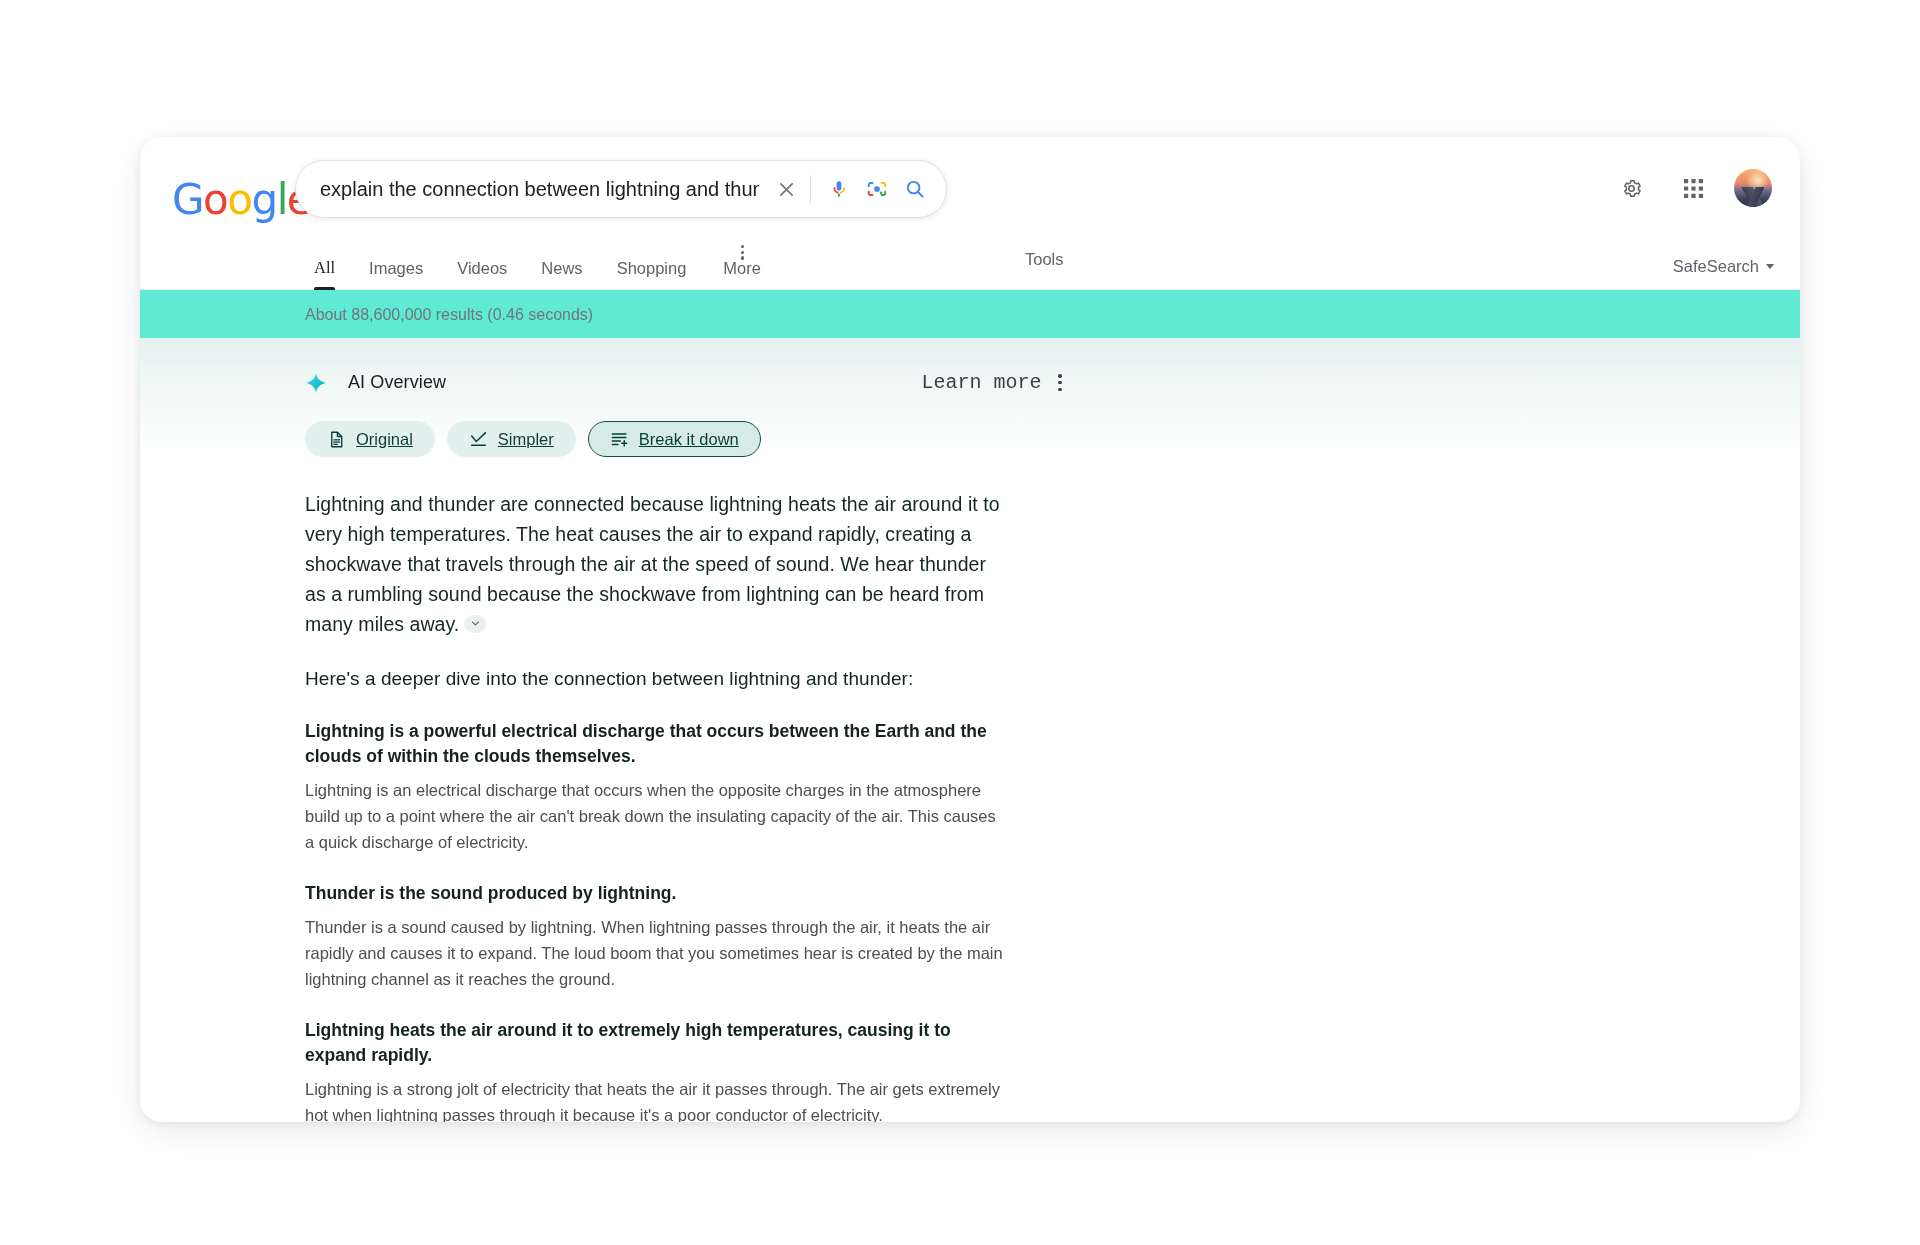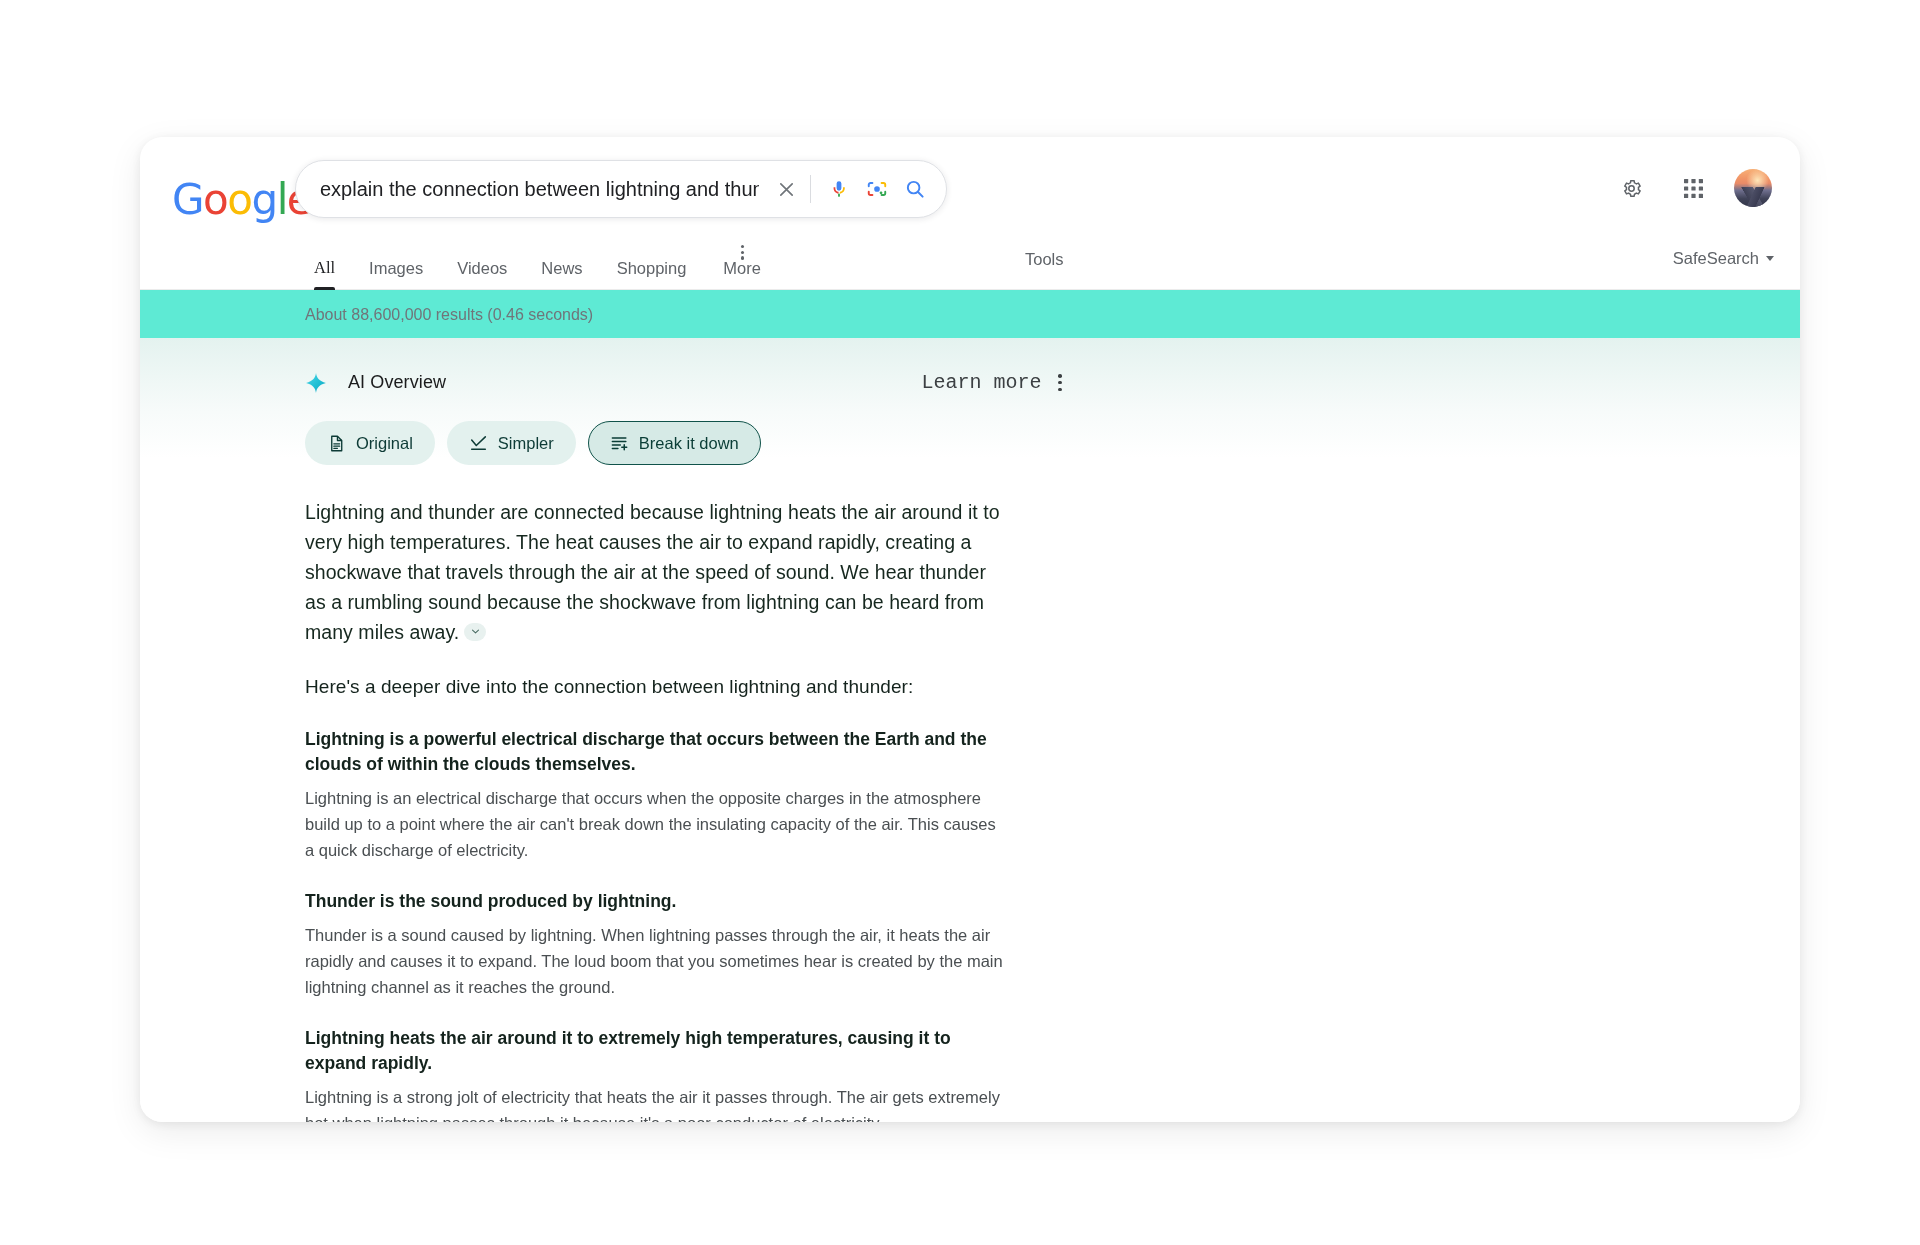--- a/index.html
+++ b/index.html
@@ -168,21 +168,21 @@
     left: 885px;
     bottom: 20px;
     font-size: 16.5px;
     color: #5f6368;
     cursor: pointer;
     text-align: right;
   }
   .safesearch {
     position: absolute;
     right: 26px;
-    bottom: 21px;
+    bottom: 13px;
     font-size: 16.5px;
     color: #5f6368;
     cursor: pointer;
     display: flex; align-items: center; gap: 7px;
   }
   .caret-down {
     width: 0; height: 0;
     border-left: 4.5px solid transparent;
     border-right: 4.5px solid transparent;
     border-top: 5px solid #5f6368;
@@ -238,32 +238,33 @@
   .kebab { display: inline-flex; flex-direction: column; gap: 3.2px; cursor: pointer; padding: 4px 3px; }
   .kebab i { width: 3.6px; height: 3.6px; border-radius: 50%; background: #3c4043; display:block; }
 
   
   .chips {
     display: flex;
     gap: 12px;
     margin-top: 26px;
   }
   .chip {
-    height: 44px;
+    height: 36px;
     border-radius: 22px;
     display: inline-flex;
     align-items: center;
     gap: 10px;
     padding: 0 21px;
     font-size: 16.5px;
     color: #0d3b36;
     background: #e3f1ee;
     border: 1px solid transparent;
     cursor: pointer;
     white-space: nowrap;
+    text-decoration: underline;
   }
   .chip.selected {
     background: #d6eae6;
     border: 1.6px solid #10534a;
     color: #0a3d36;
   }
   .chip svg { flex: 0 0 auto; }
 
   
   .ai-body { width: 700px; }

